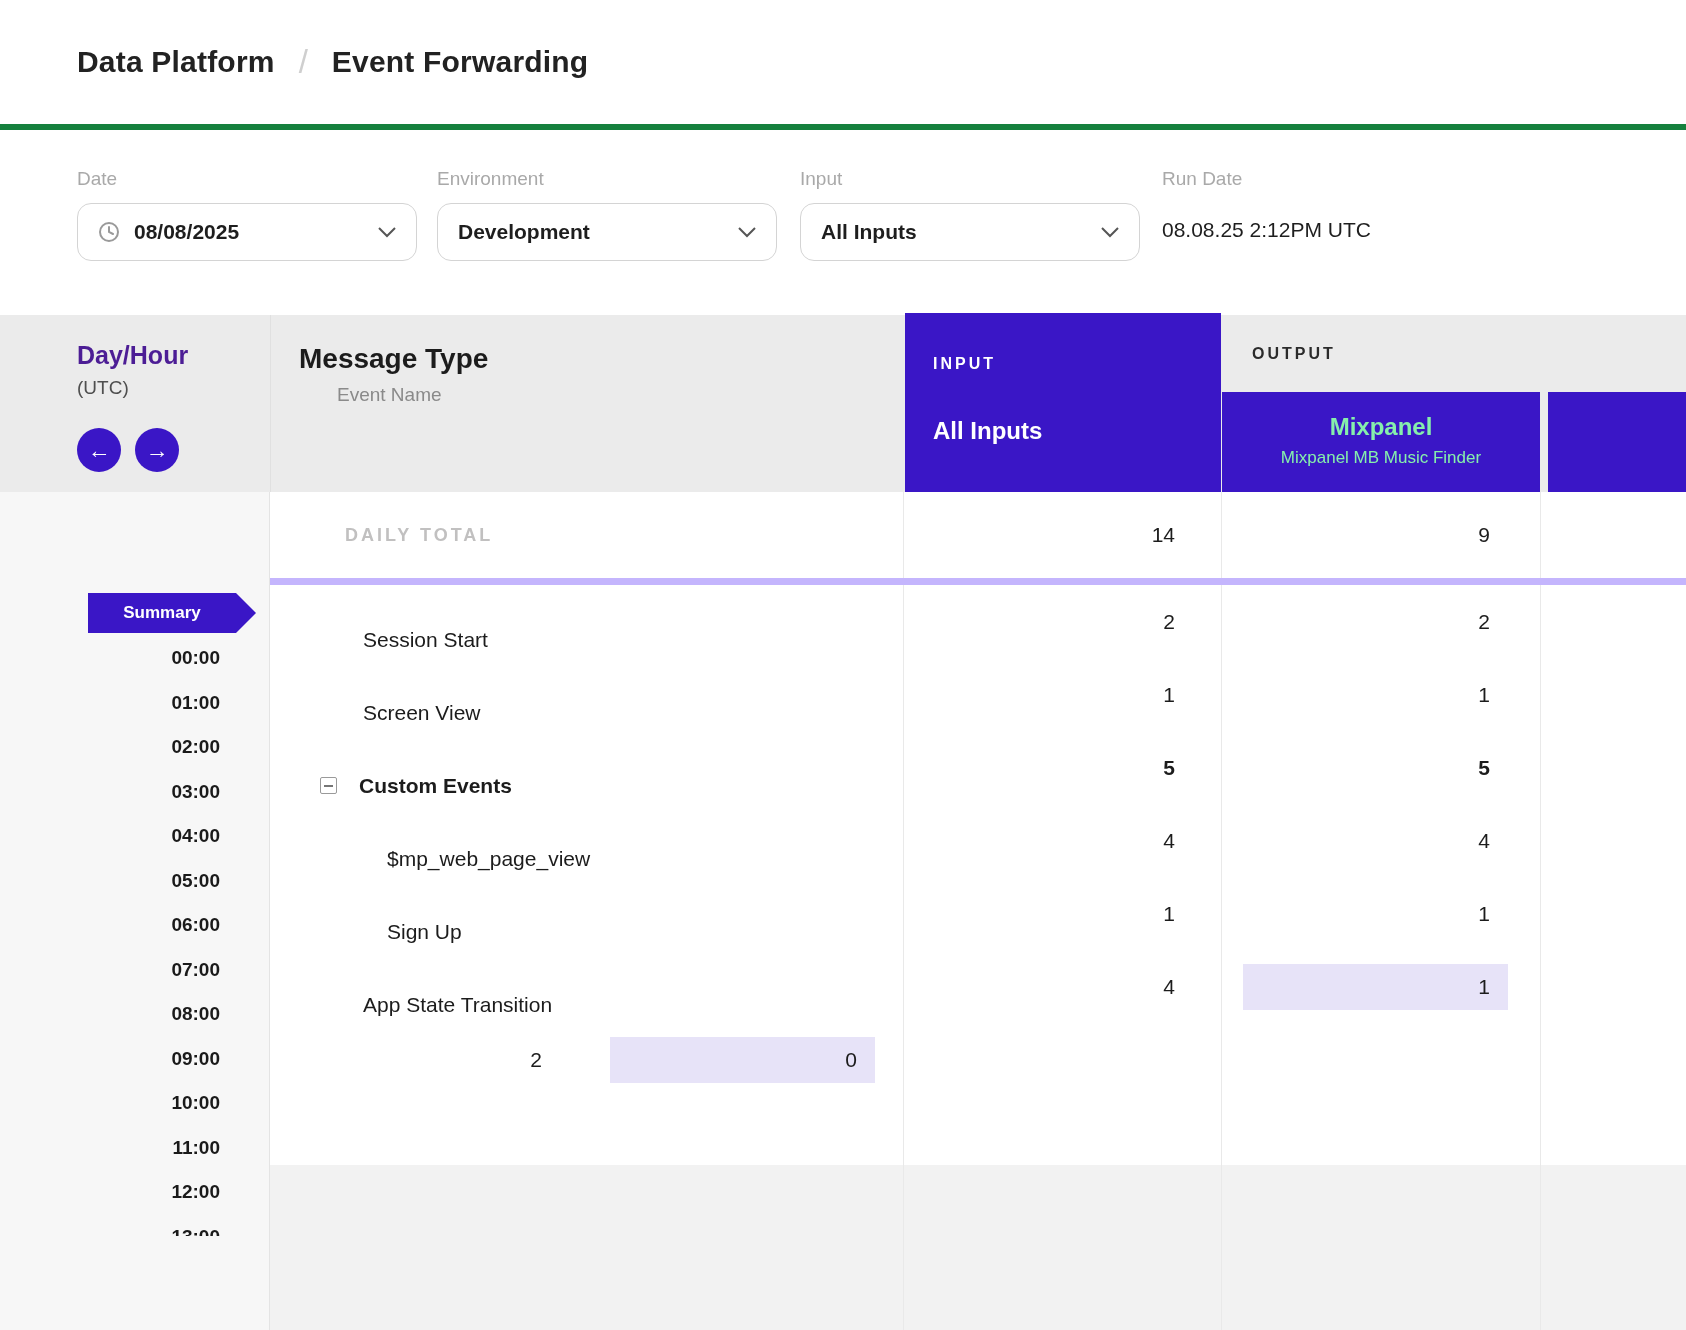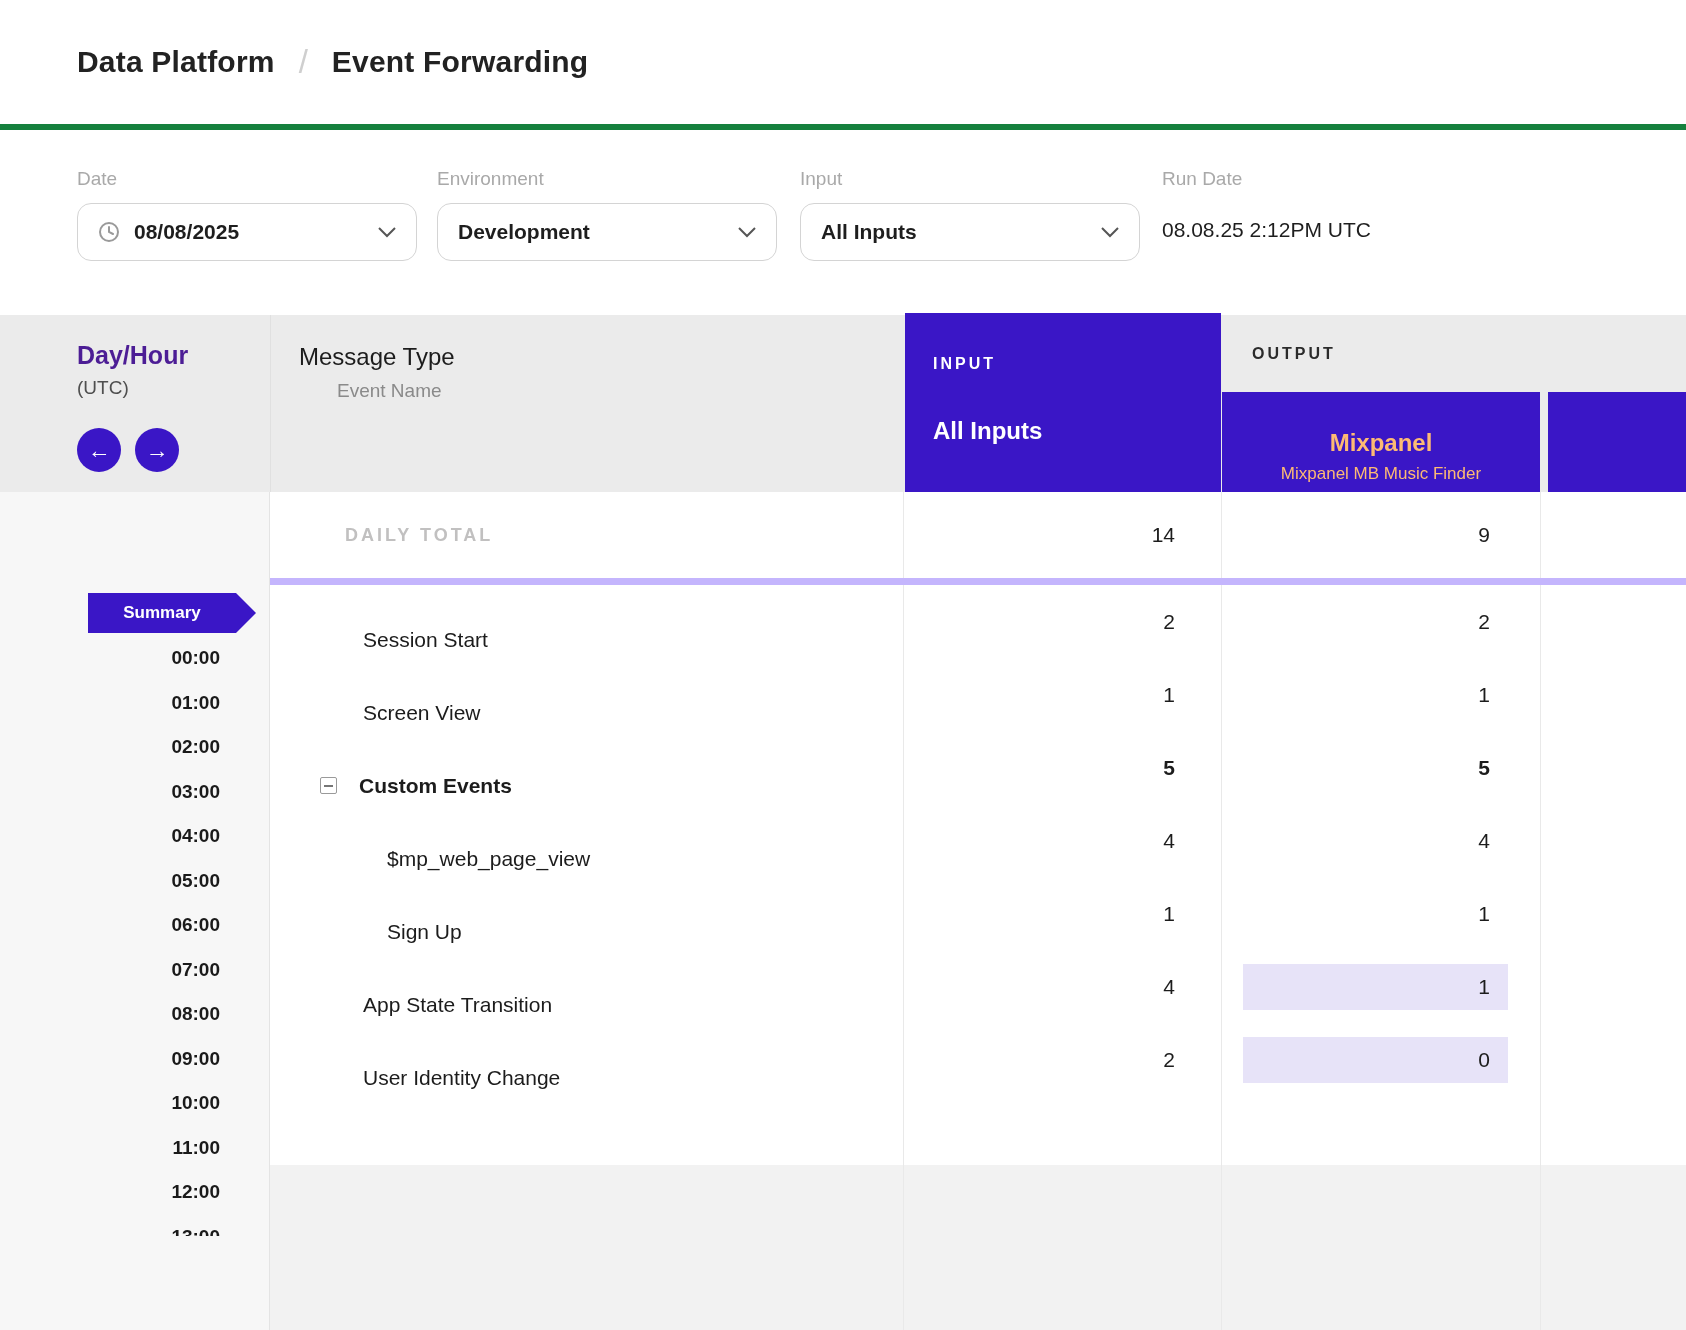--- a/index.html
+++ b/index.html
@@ -28,32 +28,32 @@
   
   .thead { position:absolute; top:315px; left:0; width:1686px; height:177px; background:#ebebeb; }
   .thead .sep { position:absolute; left:270px; top:0; bottom:0; width:1px; background:#e0e0e0; }
   .dayhour { position:absolute; left:77px; top:26px; }
   .dayhour-title { font-size:25px; font-weight:700; color:#4c1d95; }
   .dayhour-sub { font-size:19px; color:#4f4f4f; margin-top:7px; }
   .nav-btns { position:absolute; left:77px; top:113px; display:flex; gap:14px; }
   .nav-btn { width:44px; height:44px; border-radius:50%; background:var(--purple,#3A16C6); color:#fff;
              display:flex; align-items:center; justify-content:center; font-size:23px; cursor:pointer; user-select:none; }
   .msgtype { position:absolute; left:299px; top:28px; }
-  .msgtype-title { font-size:24px; font-weight:400; color:#1c1c1c;text-align:center; }
+  .msgtype-title { font-size:28px; font-weight:700; color:#1c1c1c;text-align:center; }
   .msgtype-sub { font-size:19px; color:#8a8a8a; margin-top:9px; margin-left:38px; }
 
   .input-head { position:absolute; left:905px; top:-2px; width:316px; height:179px;
                 background:var(--purple,#3A16C6); color:#fff; padding:42px 0 0 28px; }
   .input-head .k { font-size:16px; font-weight:700; letter-spacing:3px; }
   .input-head .v { font-size:24px; font-weight:700; margin-top:44px; }
 
   .output-label { position:absolute; left:1252px; top:30px; font-size:16px; font-weight:700;
                   letter-spacing:3px; color:#2b2b2b; }
   .mixpanel-head { position:absolute; left:1222px; top:77px; width:318px; height:100px;
-                   background:var(--purple,#3A16C6); color:#fdba74; text-align:center; padding-top:37px; }
+                   background:var(--purple,#3A16C6); color:#86efac; text-align:center; padding-top:21px; }
   .mixpanel-head .t { font-size:24px; font-weight:700; }
   .mixpanel-head .s { font-size:17px; margin-top:7px; }
   .partial-head { position:absolute; left:1548px; top:77px; width:138px; height:100px;
                   background:var(--purple,#3A16C6); }
 
   
   .sidebar { position:absolute; top:492px; left:0; width:270px; bottom:0; background:#f7f7f7;
              border-right:1px solid #e4e4e4; }
   .summary-badge { position:absolute; left:88px; top:101px; width:148px; height:40px;
                    background:var(--purple,#3A16C6); color:#fff; display:flex; align-items:center;
@@ -253,21 +253,20 @@
 
       <div class="row">
         <div class="cell-name">App State Transition</div>
         <div class="cell-in">4</div>
         <div class="cell-out">
             <span class="out-val hl">1</span>
           </div>
       </div>
 
       <div class="row">
-        <div class="cell-name">User Identity Change</div>
         <div class="cell-in">2</div>
         <div class="cell-out">
             <span class="out-val hl">0</span>
           </div>
       </div>
     </div>
   </div>
 
 </div>
 

